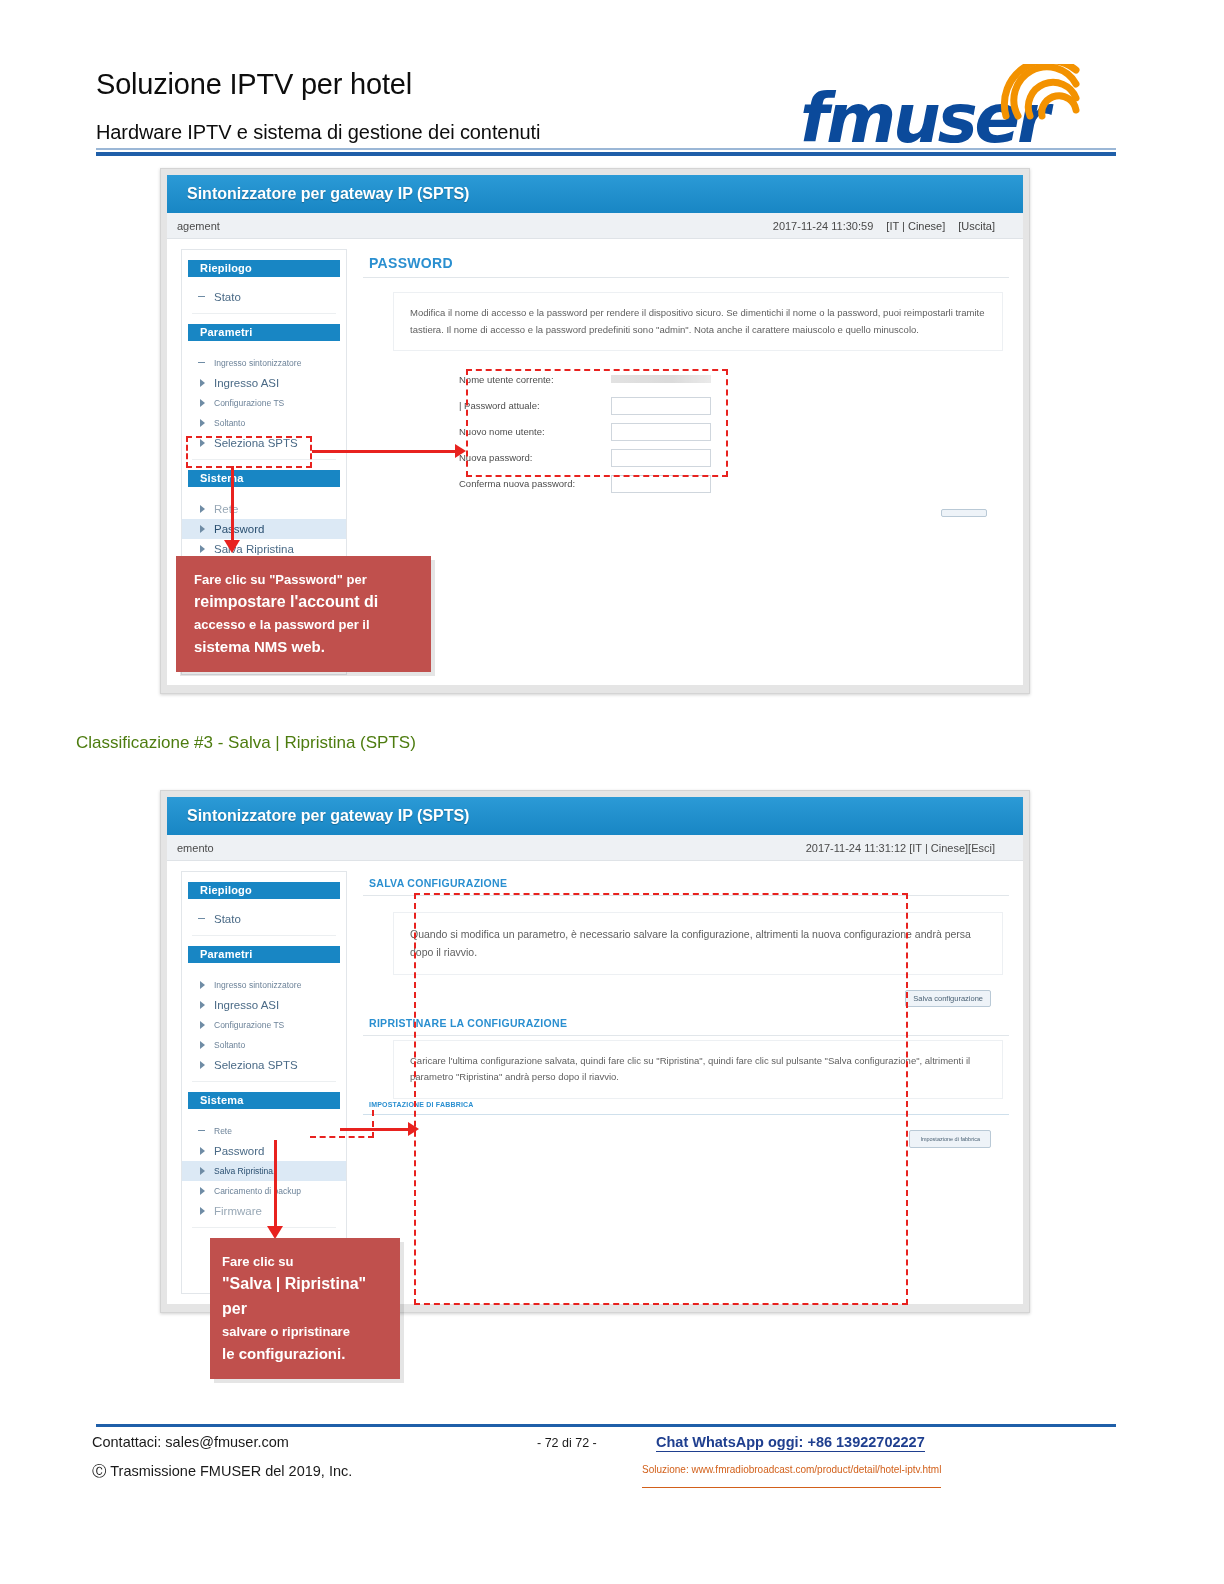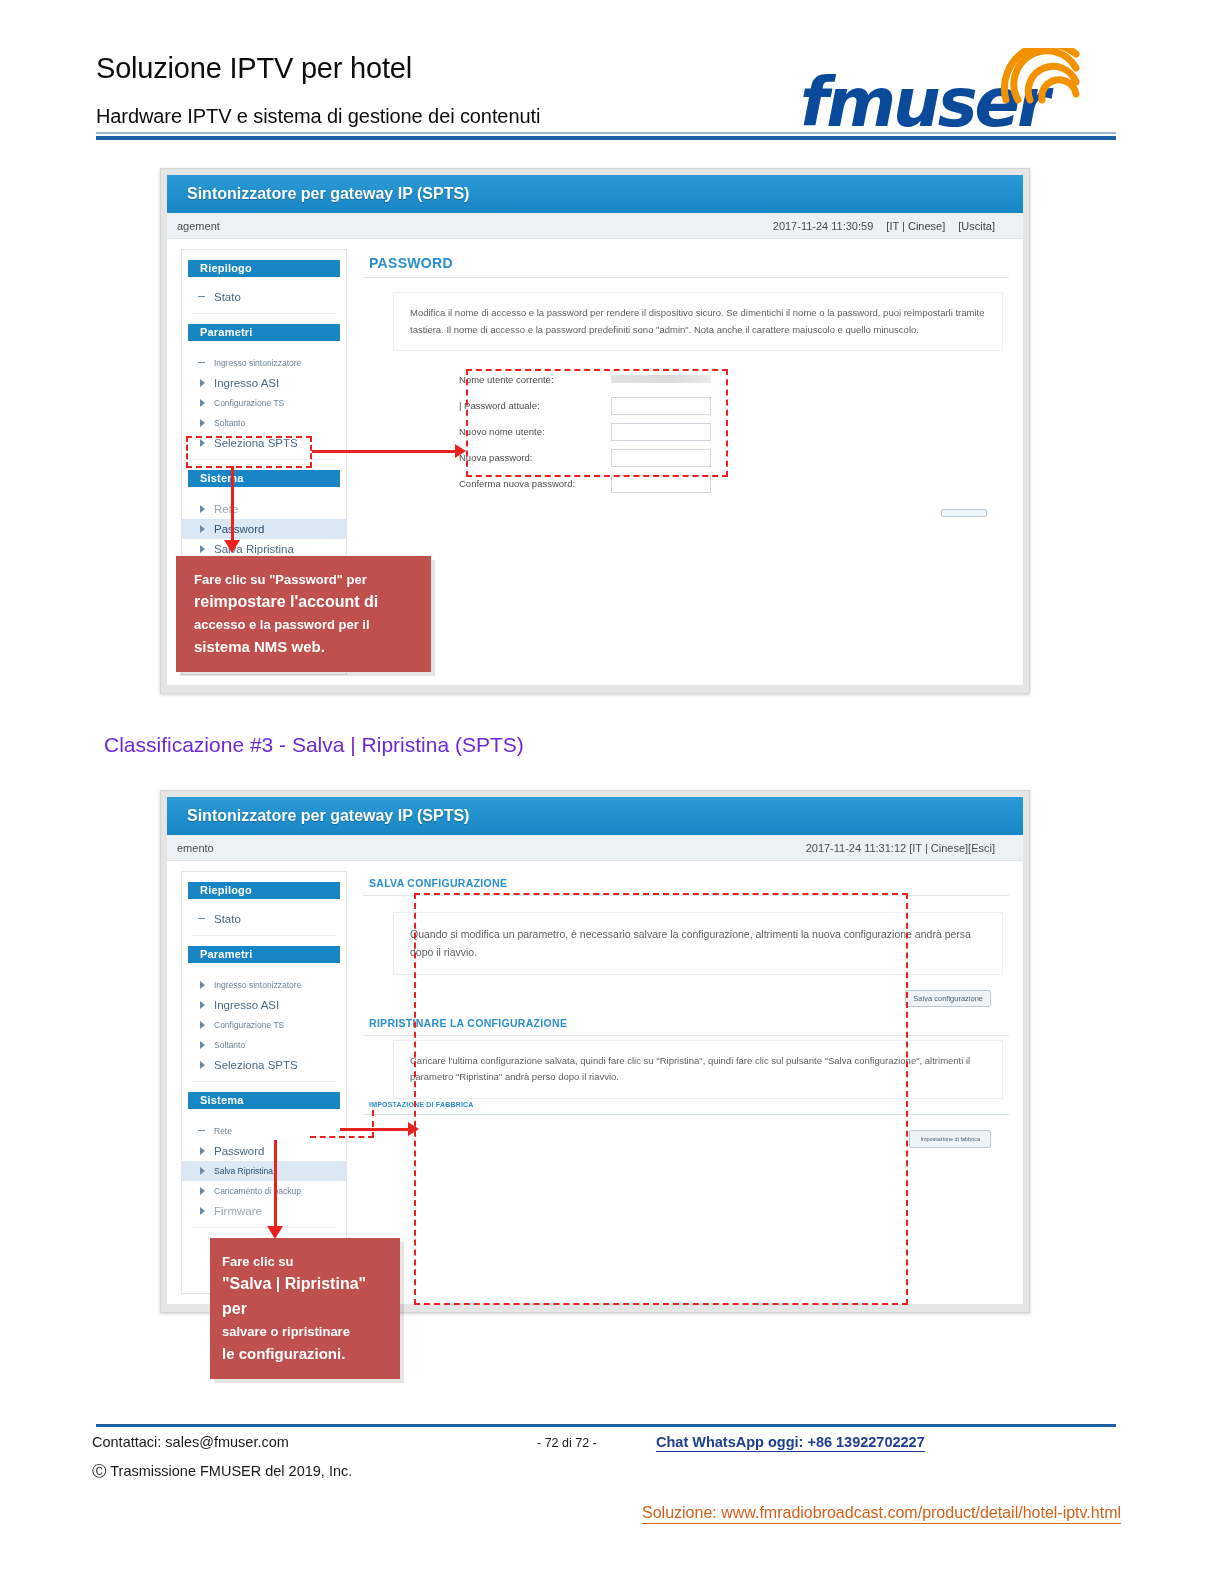--- a/index.html
+++ b/index.html
@@ -6,21 +6,21 @@
   html, body { margin:0; padding:0; }
   body {
     width:1224px; height:1584px;
     background:#ffffff;
     font-family:"Liberation Sans", sans-serif;
     position:relative;
     overflow:hidden;
   }
 
   
-  .page-header { position:absolute; left:0; top:0; width:1208px; height:145px; }
+  .page-header { position:absolute; left:0; top:16px; width:1208px; height:145px; }
   .hdr-title {
     position:absolute; left:96px; top:52px;
     font-size:29px; color:#0d0d0d; letter-spacing:-0.2px;
   }
   .hdr-sub {
     position:absolute; left:96px; top:105px;
     font-size:20px; color:#0d0d0d; letter-spacing:-0.1px;
   }
   .hdr-rule {
     position:absolute; left:96px; top:136px; width:1020px; height:4px;
@@ -151,36 +151,36 @@
     box-shadow:4px 4px 0 rgba(0,0,0,.10);
     padding:14px 16px 14px 18px;
     font-weight:bold; line-height:1.55;
   }
   .note .l1 { font-size:13px; }
   .note .l2 { font-size:16px; }
   .note .l3 { font-size:13px; }
   .note .l4 { font-size:15px; }
 
   .caption {
-    position:absolute; left:104px; font-size:21px; color:#6d28d9;
+    position:absolute; left:76px; font-size:17px; color:#4d7c0f;
   }
 
   
   .foot-rule { position:absolute; left:96px; top:1424px; width:1020px; height:3px; background:#1f5fa9; }
   .foot { position:absolute; left:0; top:1430px; width:1224px; height:90px; font-size:14.5px; }
   .foot .c1 { position:absolute; left:92px; top:4px; color:#1a1a1a; }
   .foot .c1b { position:absolute; left:92px; top:32px; color:#1a1a1a; }
   .foot .c2 { position:absolute; left:537px; top:6px; font-size:12.5px; color:#1a1a1a; }
   .foot .c3 {
     position:absolute; left:656px; top:4px; color:#1f3f8f; font-weight:bold;
     border-bottom:1px solid #1f3f8f; padding-bottom:1px;
   }
   .foot .c4 {
-    position:absolute; left:642px; top:34px; font-size:16px; color:#d2601a;
-    border-bottom:1px solid #d2601a; padding-bottom:1px;margin-top:40px;
+    position:absolute; left:642px; top:34px; font-size:10px; color:#d2601a;
+    border-bottom:1px solid #d2601a; padding-bottom:12px;
   }
 </style>
 </head>
 <body>
 
 <div class="page-header">
   <div class="hdr-title">Soluzione IPTV per hotel</div>
   <div class="hdr-sub">Hardware IPTV e sistema di gestione dei contenuti</div>
   <div class="hdr-rule2"></div>
   <div class="hdr-rule"></div>

